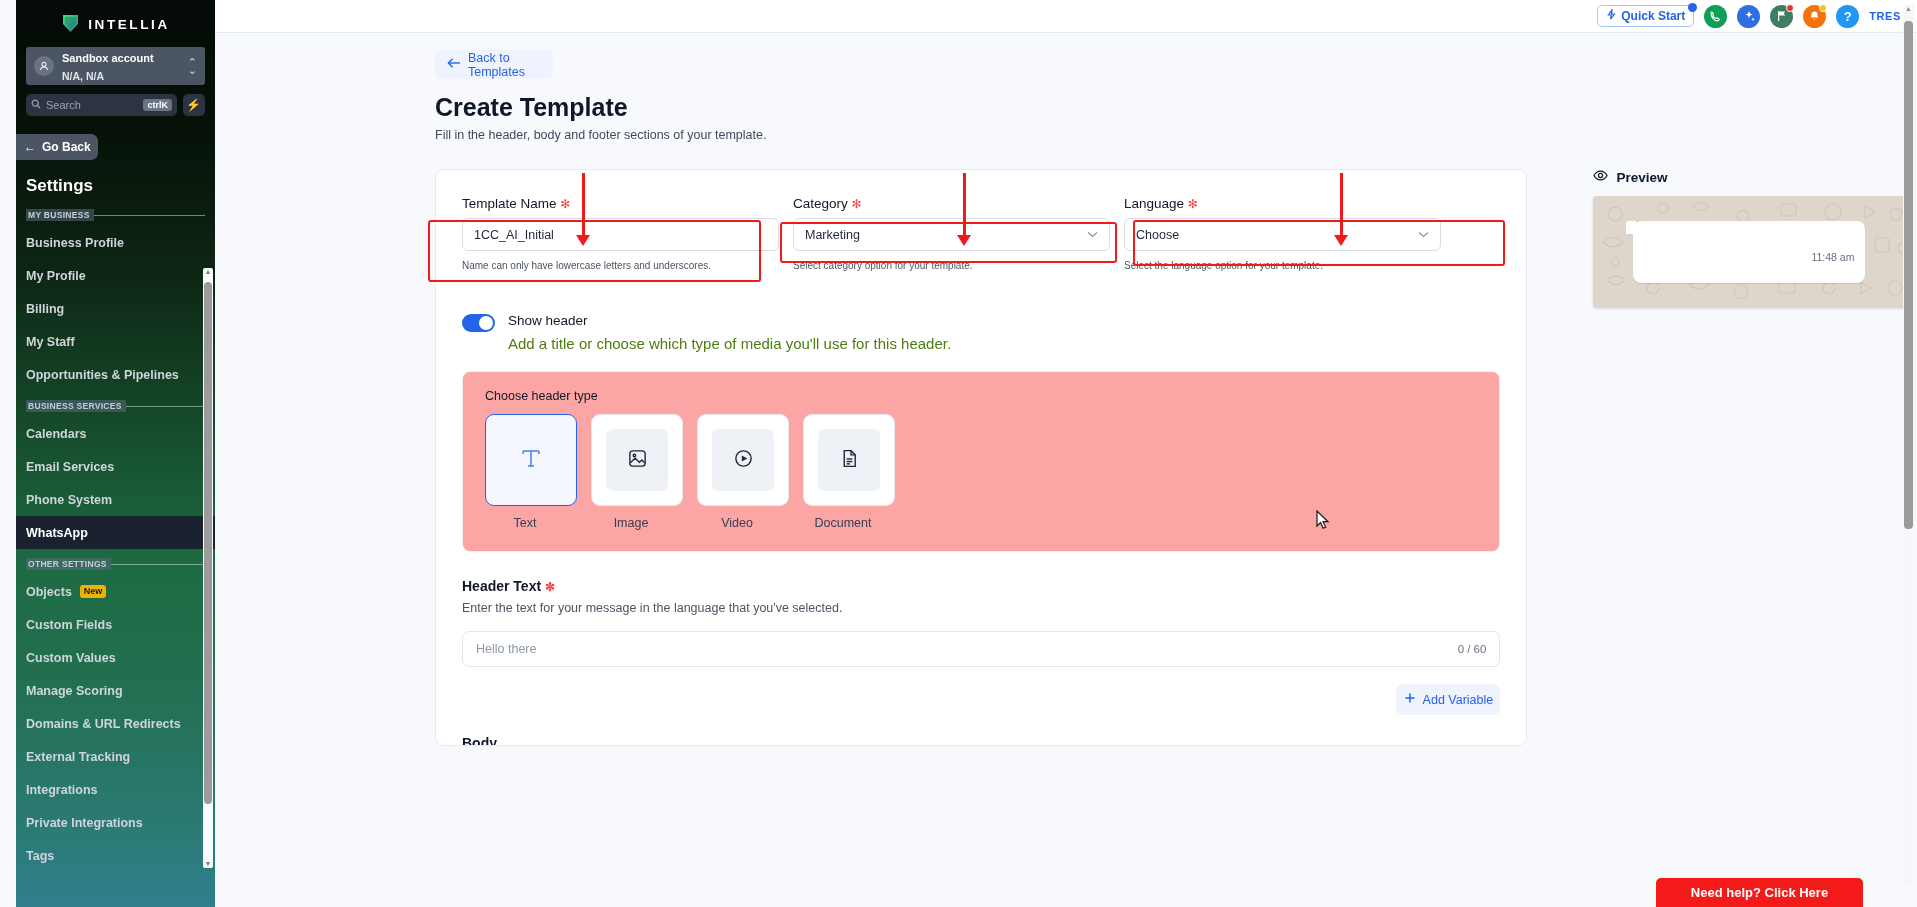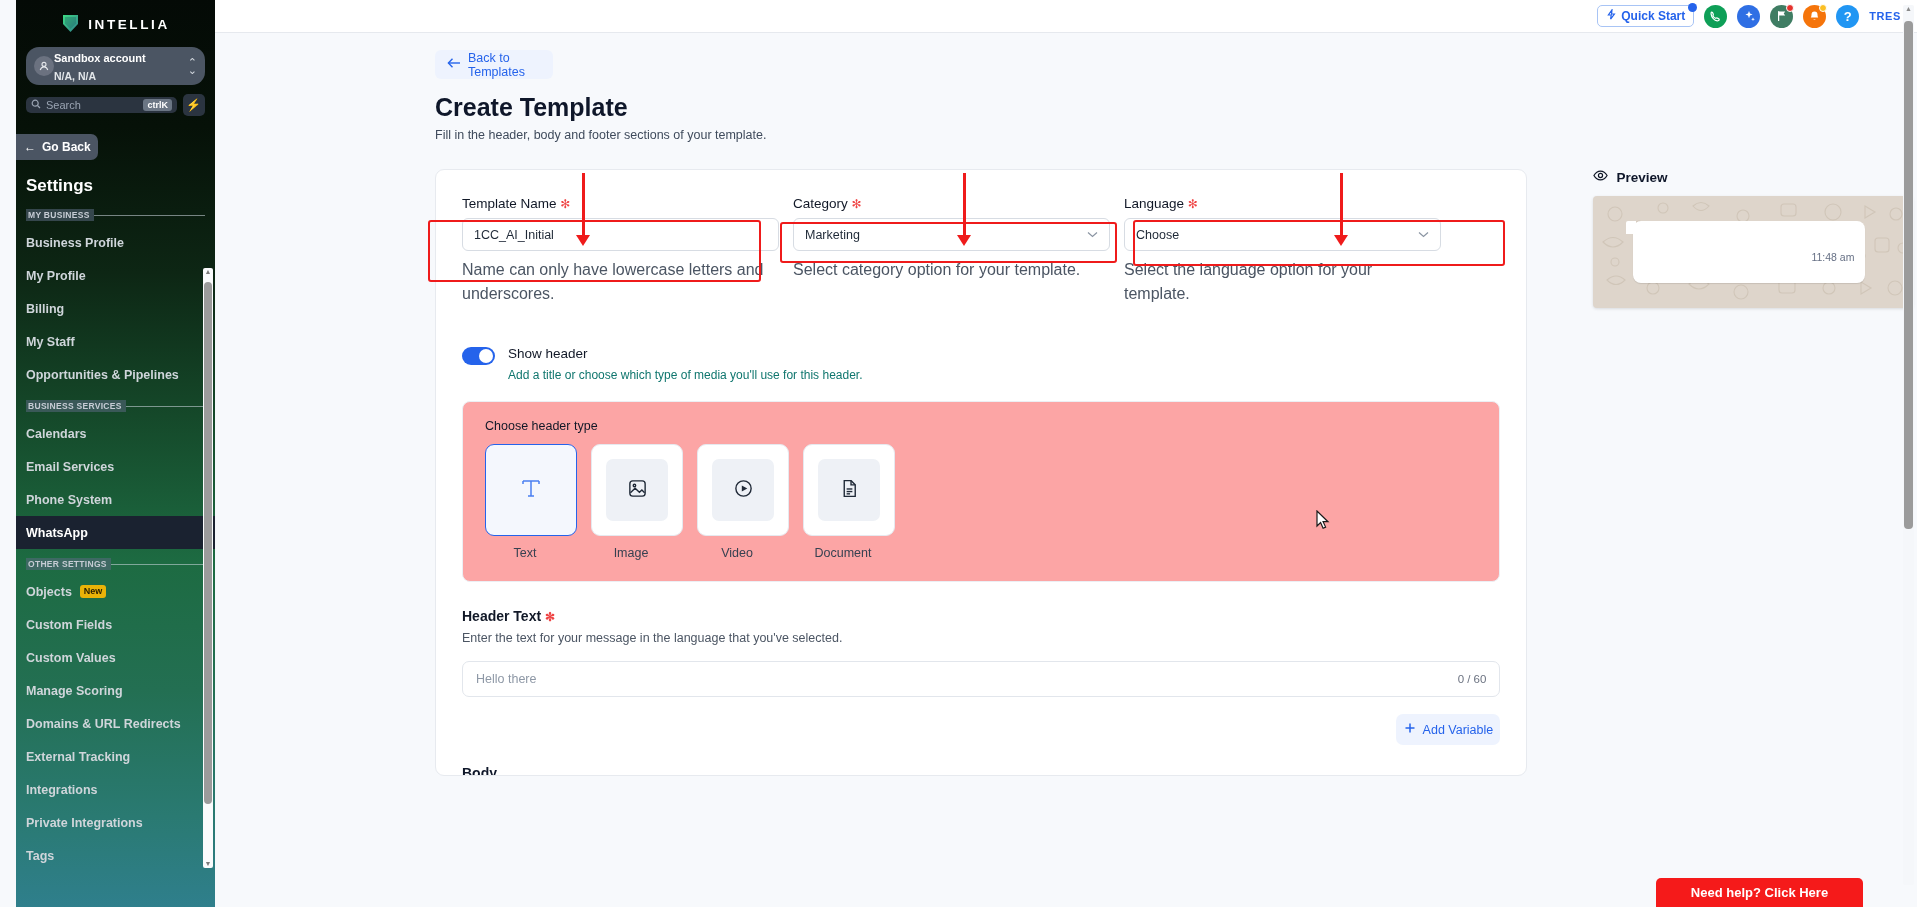--- a/index.html
+++ b/index.html
@@ -24,37 +24,37 @@
     gap: 8px; padding-top: 6px;
   }
   .sb-logo-mark {
     width: 19px; height: 21px; position: relative; display: inline-block;
   }
   .sb-logo-mark svg { display:block; }
   .sb-logo-text {
     color: #ffffff; font-size: 13.5px; font-weight: 700; letter-spacing: 2.6px;
   }
   .acct {
-    margin: 5px 10px 0 10px; height: 38px; border-radius: 13px;
-    background: #4b5563; display: flex; align-items: center; padding: 0 8px; 
+    margin: 5px 10px 0 10px; height: 38px; border-radius: 3px;
+    background: #4b5563; display: flex; align-items: center; padding: 0 8px; gap: 8px;
     cursor: pointer;
   }
   .acct-av {
     width: 20px; height: 20px; border-radius: 50%; background: #6b7280;
     display: flex; align-items: center; justify-content: center; flex: 0 0 20px;
   }
   .acct-txt { flex: 1; min-width: 0; line-height: 1.15; }
   .acct-name { color: #ffffff; font-size: 11px; font-weight: 700; white-space: nowrap;
                overflow: hidden; text-overflow: ellipsis; }
   .acct-sub { color: #e3e7ea; font-size: 10.5px; font-weight: 700; }
   .acct-chev { color: #d5dae0; font-size: 11px; line-height: 8px; text-align: center; }
 
   .searchrow { margin: 9px 10px 0 10px; display: flex; gap: 6px; align-items: center; }
   .searchbox {
-    flex: 1; height: 16px; border-radius: 5px; background: #2b3440;
+    flex: 1; height: 22px; border-radius: 5px; background: #2b3440;
     display: flex; align-items: center; padding: 0 5px; gap: 5px; cursor: text;
   }
   .searchbox .sicon { color: #9aa4b2; font-size: 10px; }
   .searchbox .splace { color: #9aa4b2; font-size: 11px; flex: 1; }
   .kbd {
     background: #6b7684; color: #ffffff; font-size: 9px; font-weight: 700;
     border-radius: 3px; padding: 1px 4px;
   }
   .sparkbtn {
     width: 22px; height: 22px; border-radius: 5px; background: #2b3440;
@@ -152,21 +152,21 @@
     width: 100%; height: 33px; border: 1px solid #d7dce3; border-radius: 6px;
     background: #ffffff; display: flex; align-items: center; padding: 0 11px;
     color: #1f2937; font-size: 12.5px; cursor: text;
   }
   .fselect {
     width: 100%; height: 33px; border: 1px solid #d7dce3; border-radius: 6px;
     background: #ffffff; display: flex; align-items: center; padding: 0 11px;
     color: #1f2937; font-size: 12.5px; cursor: pointer; justify-content: space-between;
   }
   .chev { color: #8b95a3; font-size: 10px; }
-  .fhint { color: #4b5563; font-size: 16px; margin-top: 7px; line-height: 1.5; }
+  .fhint { color: #4b5563; font-size: 10px; margin-top: 7px; line-height: 1.5; }
 
   .hlbox {
     position: absolute; border: 2.5px solid #ef1b1b; border-radius: 3px;
     pointer-events: none;
   }
   .arrow { position: absolute; pointer-events: none; }
   .arrow .stem { width: 3px; background: #ef1b1b; margin: 0 auto; }
   .arrow .head {
     width: 0; height: 0; border-left: 7px solid transparent;
     border-right: 7px solid transparent; border-top: 11px solid #ef1b1b; margin: 0 auto;
@@ -175,21 +175,21 @@
   .toggrow { display: flex; align-items: flex-start; gap: 13px; margin-top: 40px; }
   .toggle {
     width: 33px; height: 18px; border-radius: 9px; background: #2563eb;
     position: relative; cursor: pointer; flex: 0 0 33px; margin-top: 1px;
   }
   .toggle .knob {
     position: absolute; right: 2px; top: 2px; width: 14px; height: 14px;
     border-radius: 50%; background: #ffffff;
   }
   .togg-title { color: #111827; font-size: 13.5px; font-weight: 400; }
-  .togg-sub { color: #0f766e; font-size: 12px; margin-top: 7px; }
+  .togg-sub { color: #4d7c0f; font-size: 15px; margin-top: 7px; }
 
   .hdrpanel {
     margin-top: 19px; background: #fca5a5; border: 1px solid #eceff4;
     border-radius: 8px; padding: 17px 22px 21px 22px;
   }
   .choose-lbl { color: #111827; font-size: 12.5px; margin-bottom: 11px; }
   .typerow { display: flex; gap: 26px; }
   .typecell { width: 80px; }
   .typecard {
     width: 92px; height: 92px; border: 1px solid #e6e9ef; border-radius: 9px;

